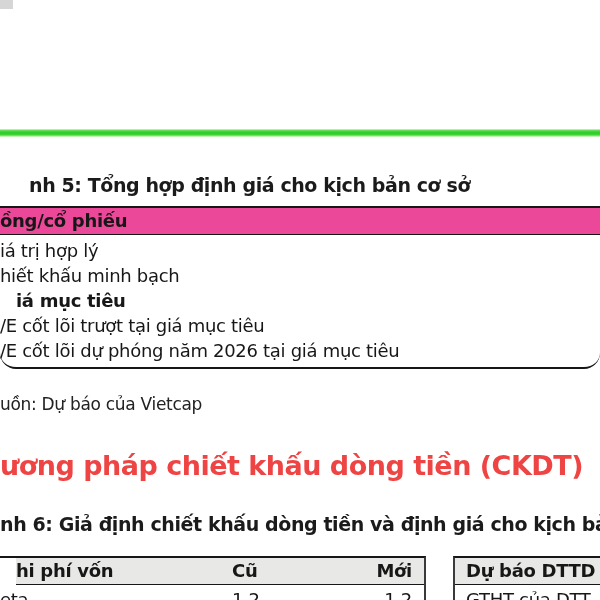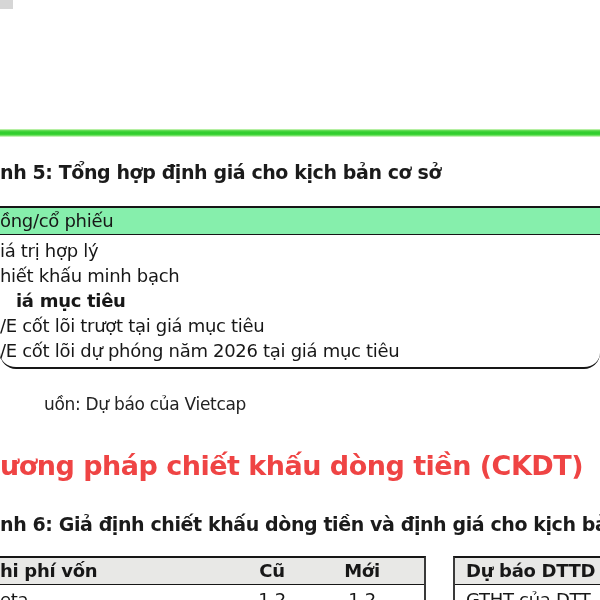--- a/index.html
+++ b/index.html
@@ -32,35 +32,35 @@
       #ddf8c9 0%, #4fd841 22%, #2bcb2b 50%, #45d63a 74%, #e9fbd8 100%);
   }
 
   .caption {
     font-size: 19px;
     font-weight: bold;
     letter-spacing: -0.4px;
     white-space: nowrap;
     color: #1b1b1b;
   }
-  .caption5 { left: 0; top: 161px; }
+  .caption5 { left: 0; top: 174px; padding-left: 29px; }
   .caption6 { left: 0; top: 513px; width: 600px; overflow: hidden; }
 
   
   .table1 {
     left: 0; top: 206px;
     width: 600px;
   }
   .table1-header {
     height: 26px;
     line-height: 26px;
-    background: #86efac;
+    background: #ec4899;
     border-top: 2px solid #161616;
     border-bottom: 1.5px solid #161616;
-    font-weight: normal;
+    font-weight: bold;
     font-size: 18px;
     letter-spacing: -0.3px;
     white-space: nowrap;
   }
   .table1-body {
     border-bottom: 2px solid #161616;
     padding: 3px 0 4px 0;
     border-radius: 16px;
   }
   .t1-row {
@@ -71,21 +71,20 @@
     white-space: nowrap;
   }
   .t1-row.bold { font-weight: bold; margin-left: 16px; }
 
   .source-note {
     left: 0; top: 394px;
     font-size: 17px;
     letter-spacing: -0.3px;
     color: #222222;
     white-space: nowrap;
-    padding-left: 44px;
   }
 
   .section-heading {
     left: 0; top: 450px;
     font-size: 27px;
     font-weight: bold;
     letter-spacing: -0.5px;
     white-space: nowrap;
   }
 
@@ -100,33 +99,34 @@
   .cost-header {
     display: flex;
     height: 26px;
     line-height: 26px;
     background: #e8e8e6;
     border-bottom: 1.5px solid #161616;
     font-weight: bold;
     font-size: 18px;
     letter-spacing: -0.3px;
     padding-right: 12px;
+    margin-left: 16px;
   }
   .cost-row {
     display: flex;
     height: 25px;
     line-height: 25px;
     font-size: 18px;
     letter-spacing: -0.3px;
     margin-top: 2px;
     padding-right: 12px;
   }
   .c-label { flex: 1; white-space: nowrap; }
-  .c-old   { width: 80px;  text-align: center; }
-  .c-new   { width: 100px; text-align: center; }
+  .c-old   { width: 80px;  text-align: left; }
+  .c-new   { width: 100px; text-align: right; }
 
   .dcf-table {
     left: 453px; top: 556px;
     width: 147px;
     height: 44px;
     border-top: 2px solid #161616;
     border-left: 2px solid #3a3a3a;
   }
   .dcf-header {
     height: 26px;

